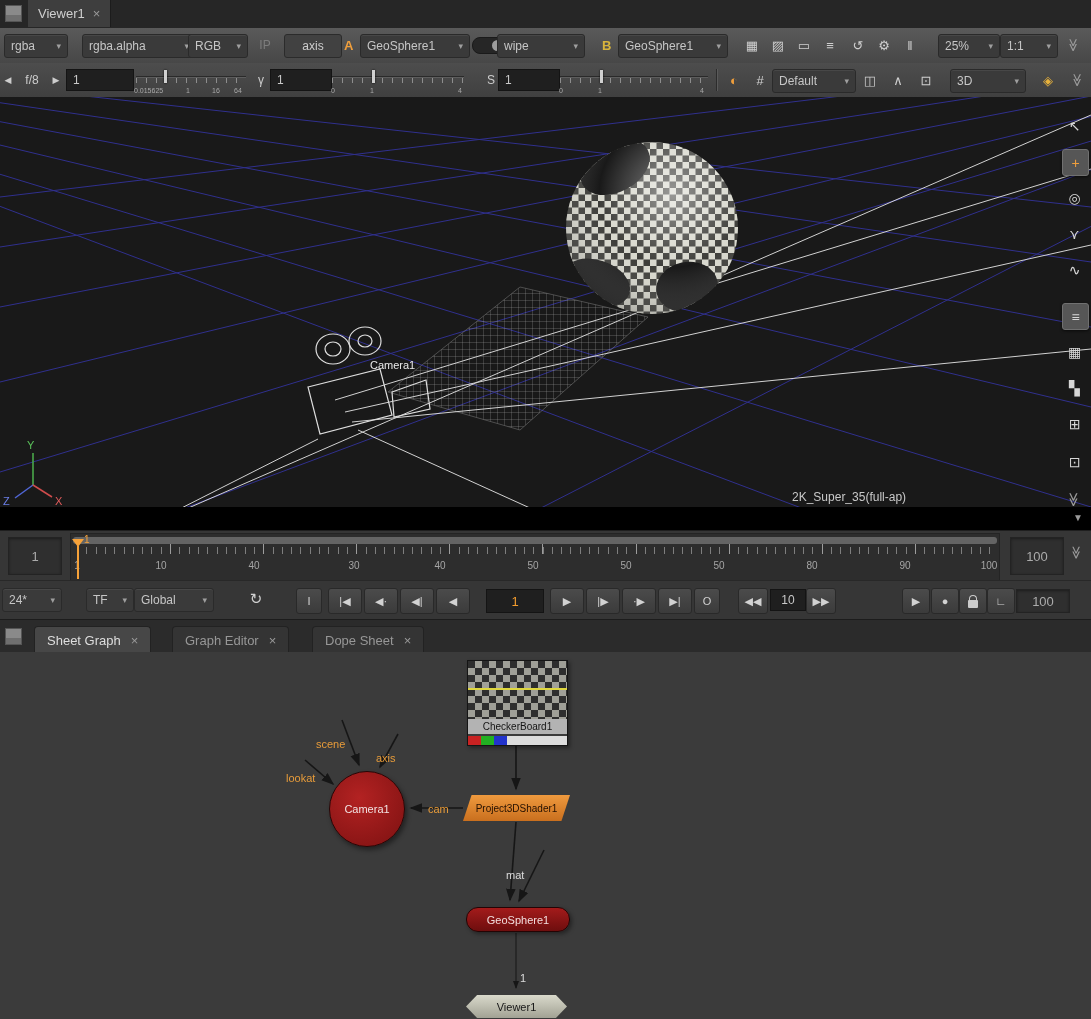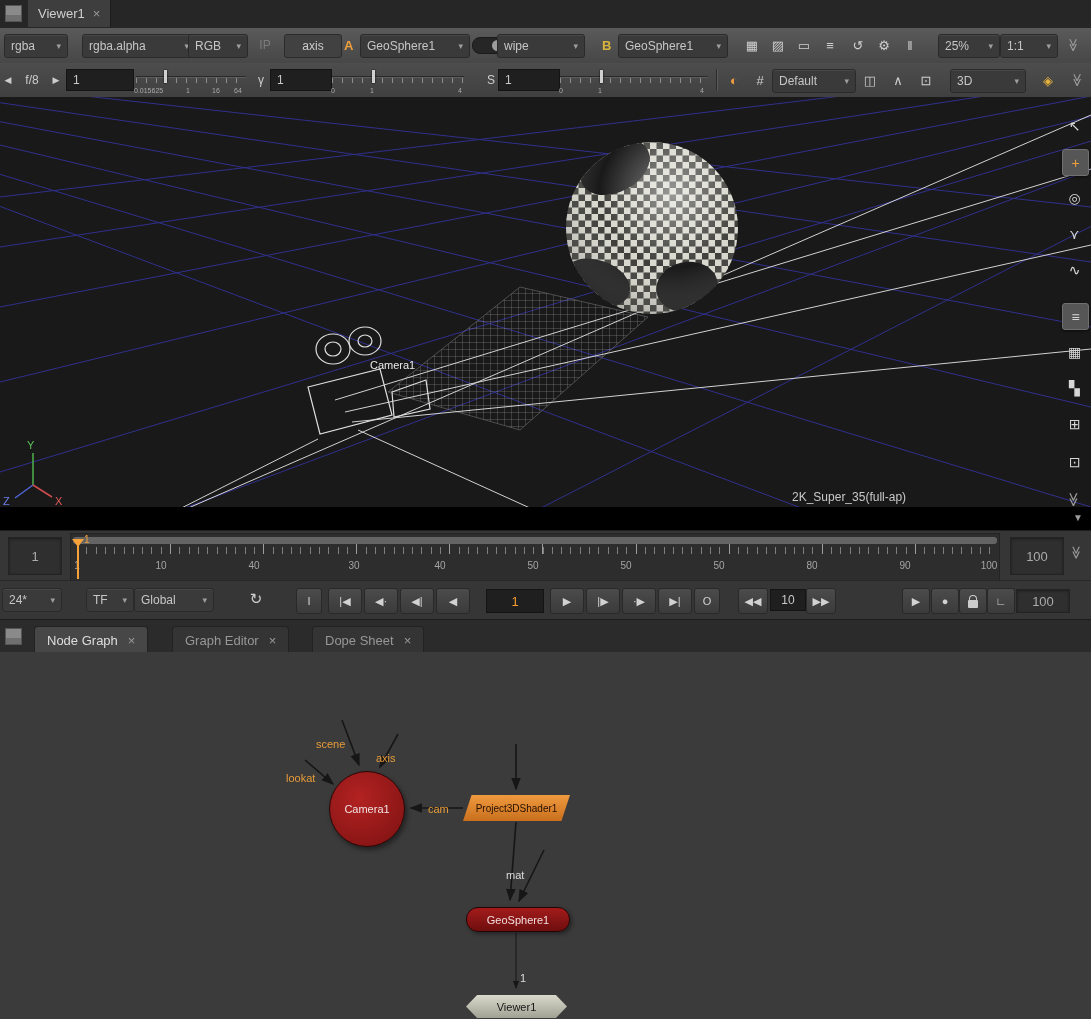--- a/index.html
+++ b/index.html
@@ -490,21 +490,21 @@
         <span>∟</span>
       </div>
     <div class="fbox" style="left:1016px;top:8px;width:52px;height:22px">
       <span>100</span>
       </div>
   </div>
 
   <div class="row dagbar">
     <div class="grip" style="left:5px;top:8px"></div>
     <div class="dagtab active" style="left:34px">
-      <span>Node Graph</span>
+      <span>Sheet Graph</span>
       <span class="close">×</span>
       </div>
     <div class="dagtab inactive" style="left:172px">
       <span>Graph Editor</span>
       <span class="close">×</span>
       </div>
     <div class="dagtab inactive" style="left:312px">
       <span>Dope Sheet</span>
       <span class="close">×</span>
       </div>
@@ -528,20 +528,30 @@
         <line x1="516" y1="281" x2="516" y2="336" stroke-width="1" marker-end="url(#ah)"></line>
       </g>
       <text class="conlbl o" x="316" y="96">scene</text>
       <text class="conlbl o" x="376" y="110">axis</text>
       <text class="conlbl o" x="286" y="130">lookat</text>
       <text class="conlbl o" x="428" y="161">cam</text>
       <text class="conlbl w" x="506" y="227">mat</text>
       <text class="conlbl w" x="520" y="330">1</text>
     </svg>
 
+    <div class="cknode">
+      <span class="ckthumb"></span>
+      <span class="ckline"></span>
+      <span class="ckname node-label">CheckerBoard1</span>
+      <span class="ckstrip">
+        <span style="width:13px;background:#c92222"></span>
+        <span style="width:13px;background:#22b022"></span>
+        <span style="width:13px;background:#2233cc"></span>
+      </span>
+    </div>
 
     <div class="camnode node-label">
       <span>Camera1</span>
       </div>
 
     <div class="shadernode" style="filter:drop-shadow(2px 2px 2px rgba(0,0,0,.45))">
       <span>Project3DShader1</span>
       </div>
 
     <div class="geonode node-label">

